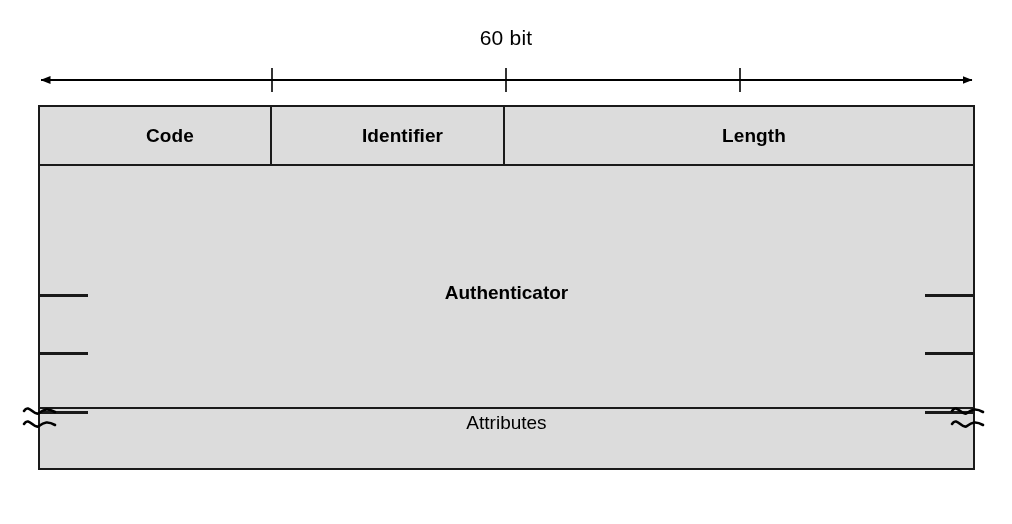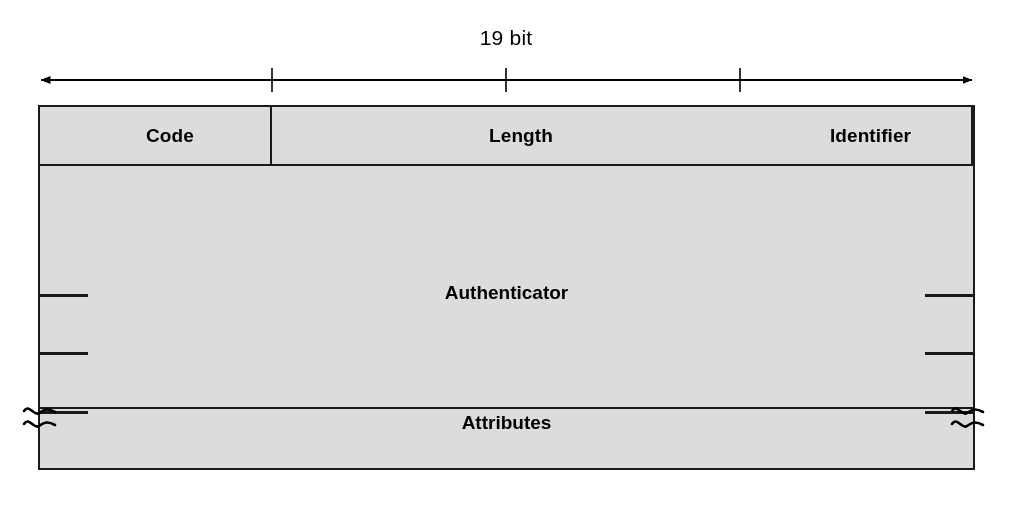--- a/index.html
+++ b/index.html
@@ -103,21 +103,21 @@
   }
 
   .row-attributes {
     top: 290px;
     width: 100%;
     height: 71px;
     justify-content: center;
   }
   .attr-label {
     font-size: 19px;
-    font-weight: bold;
+    font-weight: normal;
     color: #000000;
     position: relative;
     top: -10px;
   }
 
   
   .tick {
     position: absolute;
     height: 0;
     border-top: 3px solid #1a1a1a;
@@ -139,21 +139,21 @@
   .break-left  { left: 21px; }
   .break-right { left: 949px; }
 </style>
 </head>
 <body>
 
 <div id="canvas">
 
   <div class="width-label">
     <span></span>
-    <span>19 bit</span>
+    <span>60 bit</span>
   </div>
 
   <svg class="ruler" viewBox="0 0 941 36" width="941" height="36" xmlns="http://www.w3.org/2000/svg">
     <defs>
       <marker id="arrow-end" markerWidth="11" markerHeight="11" refX="9.5" refY="4" orient="auto" markerUnits="userSpaceOnUse">
         <path d="M0,0 L10,4 L0,8 z" fill="#000000"></path>
       </marker>
       <marker id="arrow-start" markerWidth="11" markerHeight="11" refX="0.5" refY="4" orient="auto" markerUnits="userSpaceOnUse">
         <path d="M10,0 L0,4 L10,8 z" fill="#000000"></path>
       </marker>
@@ -163,25 +163,25 @@
     <line x1="470" y1="6" x2="470" y2="30" stroke="#000000" stroke-width="1.6"></line>
     <line x1="704" y1="6" x2="704" y2="30" stroke="#000000" stroke-width="1.6"></line>
   </svg>
 
   <div class="packet">
 
     <div class="row row-header">
       <div class="cell cell-code">
         <span>Code</span>
       </div>
+      <div class="cell cell-identifier">
+        <span>Identifier</span>
+      </div>
       <div class="cell cell-length">
         <span>Length</span>
-      </div>
-      <div class="cell cell-identifier">
-        <span>Identifier</span>
       </div>
     </div>
 
     <div class="row row-authenticator">
       <span class="auth-label">Authenticator</span>
 
       <span class="tick tick-left  tick-1"></span>
       <span class="tick tick-left  tick-2"></span>
       <span class="tick tick-left  tick-3"></span>
       <span class="tick tick-right tick-1"></span>

